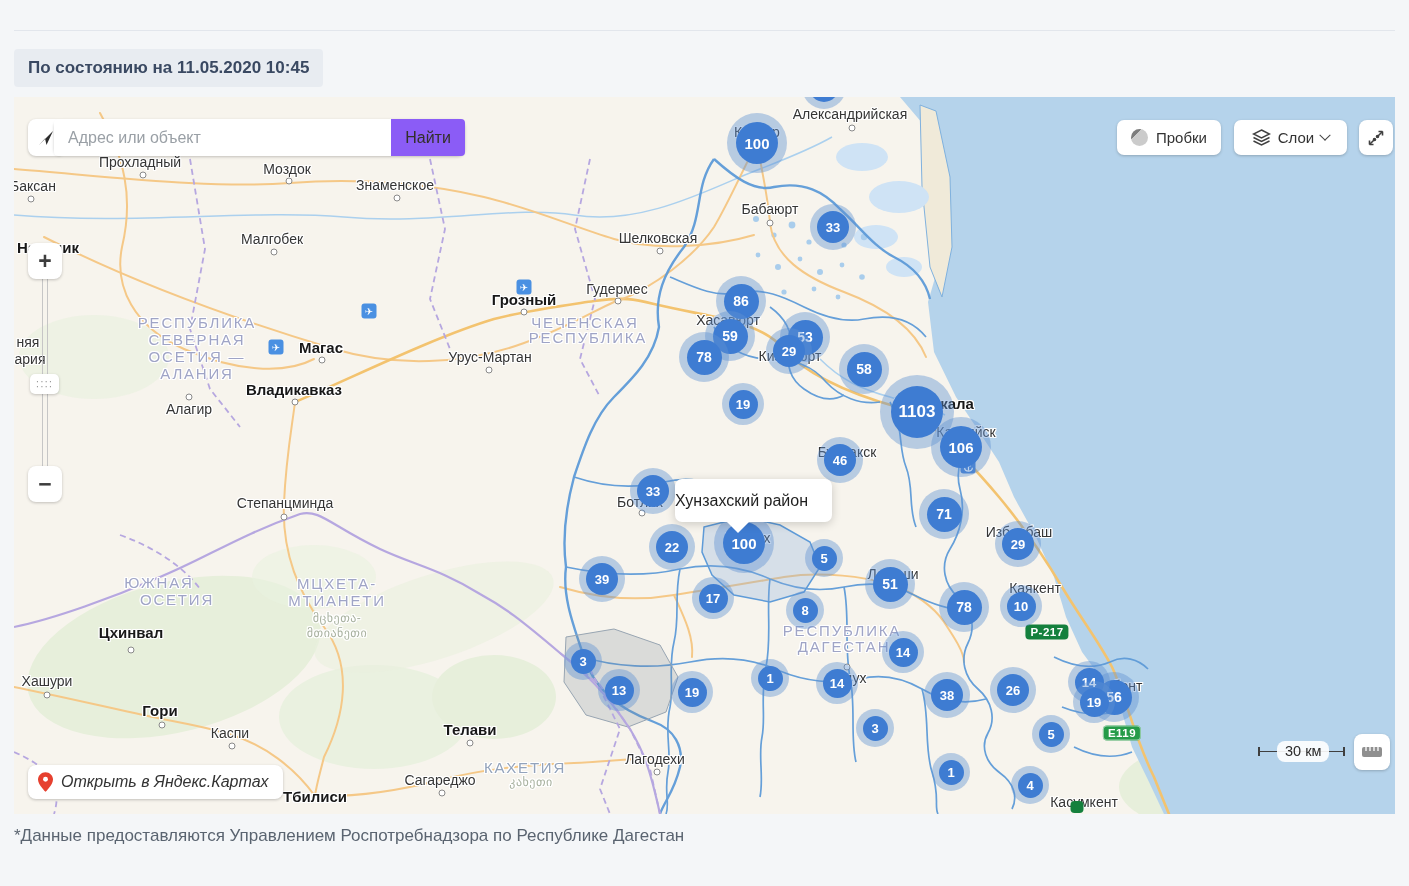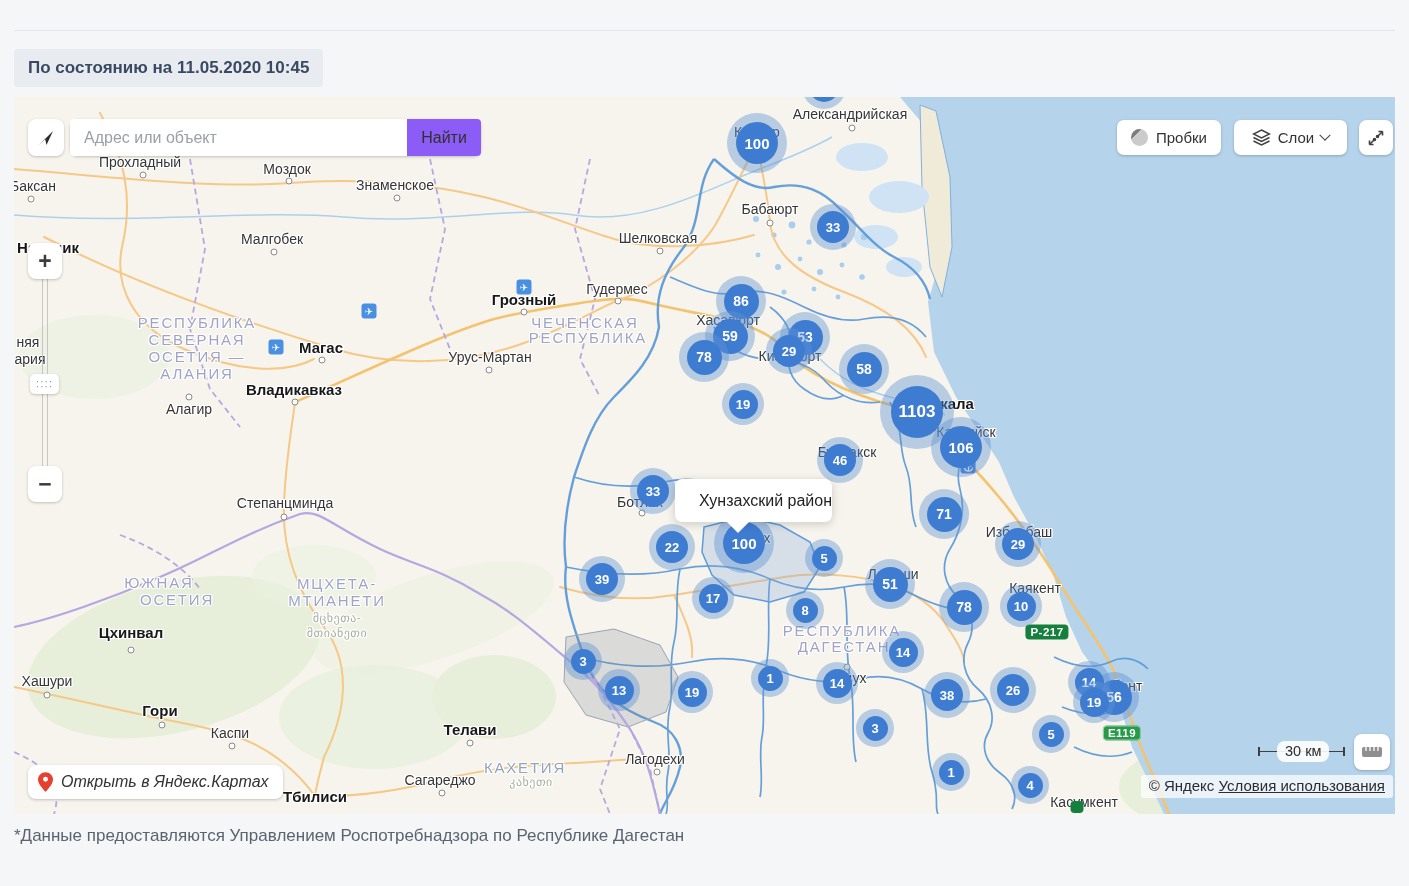--- a/index.html
+++ b/index.html
@@ -28,28 +28,28 @@
   .road-badge { position:absolute; transform:translate(-50%,-50%); color:#fff; font-size:11.5px; font-weight:700; letter-spacing:.5px; padding:1px 5px 2px 5px; border-radius:4px; z-index:12; }
   .road-badge.blue { background:#15803d; }
   .road-badge.green { background:#259b48; box-shadow:inset 0 0 0 1px rgba(255,255,255,.55); }
 
   
   .marker { position:absolute; transform:translate(-50%,-50%); border-radius:50%; background:rgba(96,146,210,.42); display:flex; align-items:center; justify-content:center; z-index:20; }
   .marker-core { border-radius:50%; background:#3e7cd2; color:#fff; display:flex; align-items:center; justify-content:center; font-weight:600; }
 
   
   .tooltip { position:absolute; left:661px; top:382px; width:157px; height:43px; background:#fff; border-radius:7px;
-             box-shadow:0 2px 10px rgba(0,0,0,.18); z-index:40; display:flex; align-items:center; justify-content:flex-end;
+             box-shadow:0 2px 10px rgba(0,0,0,.18); z-index:40; display:flex; align-items:center; justify-content:flex-start;
              font-size:16px; color:#1f1f1f; }
   .tooltip::after { content:""; position:absolute; left:52px; top:43px; border:11px solid transparent; border-top-color:#fff; border-bottom:none; }
 
   
   .ctl { position:absolute; background:#fff; border-radius:8px; box-shadow:0 1px 3px rgba(0,0,0,.22); z-index:50; display:flex; align-items:center; justify-content:center; color:#333; }
   .geo-btn { left:14px; top:22px; width:36px; height:37px; }
-  .search-box { position:absolute; left:56px; top:22px; width:411px; height:37px; z-index:50; display:flex; box-shadow:0 1px 3px rgba(0,0,0,.22); border-radius:8px; }
+  .search-box { position:absolute; left:40px; top:22px; width:411px; height:37px; z-index:50; display:flex; box-shadow:0 1px 3px rgba(0,0,0,.22); border-radius:8px; }
   .search-input { flex:1; border:none; outline:none; border-radius:4px 0 0 4px; padding:0 14px; font-size:16px; font-family:"Liberation Sans",sans-serif; color:#222; }
   .search-input::placeholder { color:#9aa0a6; }
   .search-btn { width:74px; border:none; background:#8b5cf6; border-radius:0 4px 4px 0; font-size:16px; color:#33302a; font-family:"Liberation Sans",sans-serif; cursor:pointer; }
   .traffic-btn { left:1103px; top:23px; width:104px; height:35px; border-radius:7px; font-size:15px; gap:8px; }
   .traffic-light { width:17px; height:17px; border-radius:50%; background:linear-gradient(135deg,#7d7d7d 32%,#cbcbcb 32%); }
   .layers-btn { left:1220px; top:23px; width:113px; height:35px; border-radius:7px; font-size:15px; gap:7px; }
   .chev { width:8px; height:8px; border-right:1.8px solid #444; border-bottom:1.8px solid #444; transform:rotate(45deg) translate(-2px,-2px); }
   .fs-btn { left:1345px; top:23px; width:34px; height:35px; }
   .zoom-in { left:14px; top:146px; width:34px; height:36px; font-size:23px; font-weight:700; color:#3d3d3d; }
   .zoom-out { left:14px; top:369px; width:34px; height:36px; font-size:23px; font-weight:700; color:#3d3d3d; }
@@ -459,22 +459,18 @@
     <svg width="22" height="14" viewBox="0 0 22 14">
       <rect x="1" y="2" width="20" height="10" rx="2" fill="#8f8f8f"></rect>
       <g stroke="#fff" stroke-width="1.3">
           <path d="M5,2 V6"></path>
           <path d="M9,2 V6"></path>
           <path d="M13,2 V6"></path>
           <path d="M17,2 V6"></path>
         </g>
     </svg>
   </div>
-  <div class="attribution">
-    <span>© Яндекс</span>
-    <a href="#">Условия использования</a>
-  </div>
 </div>
 
 <div class="footnote">*Данные предоставляются Управлением Роспотребнадзора по Республике Дагестан</div>
 
 
 
 
 </body></html>

